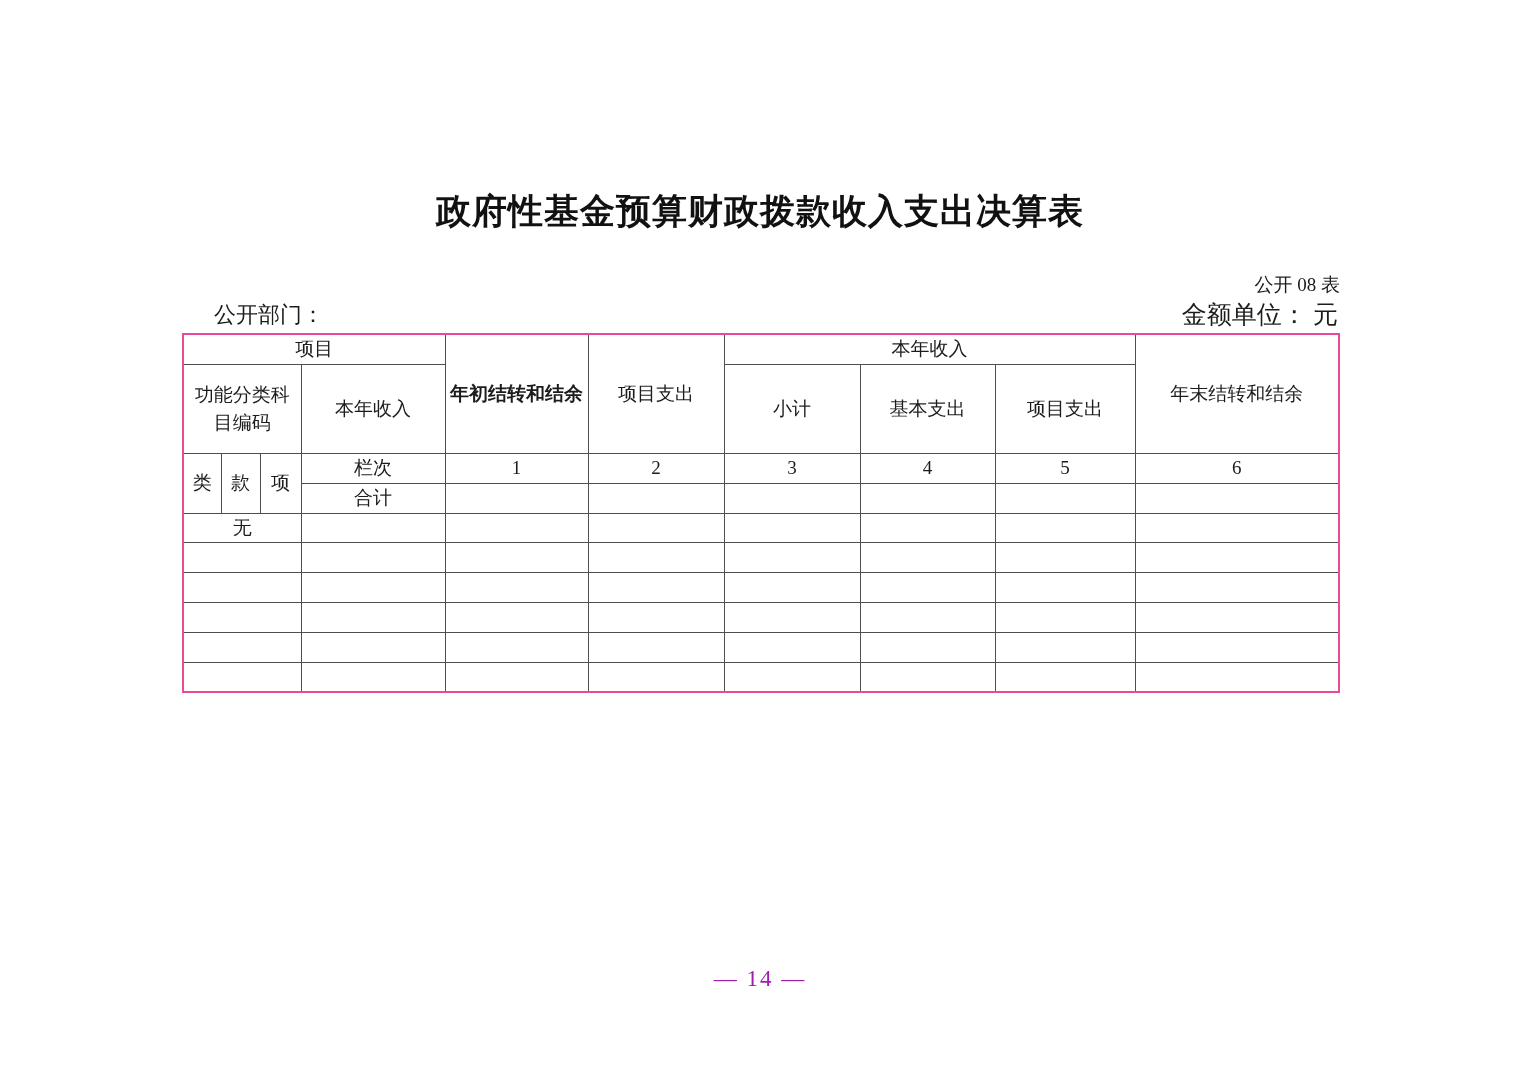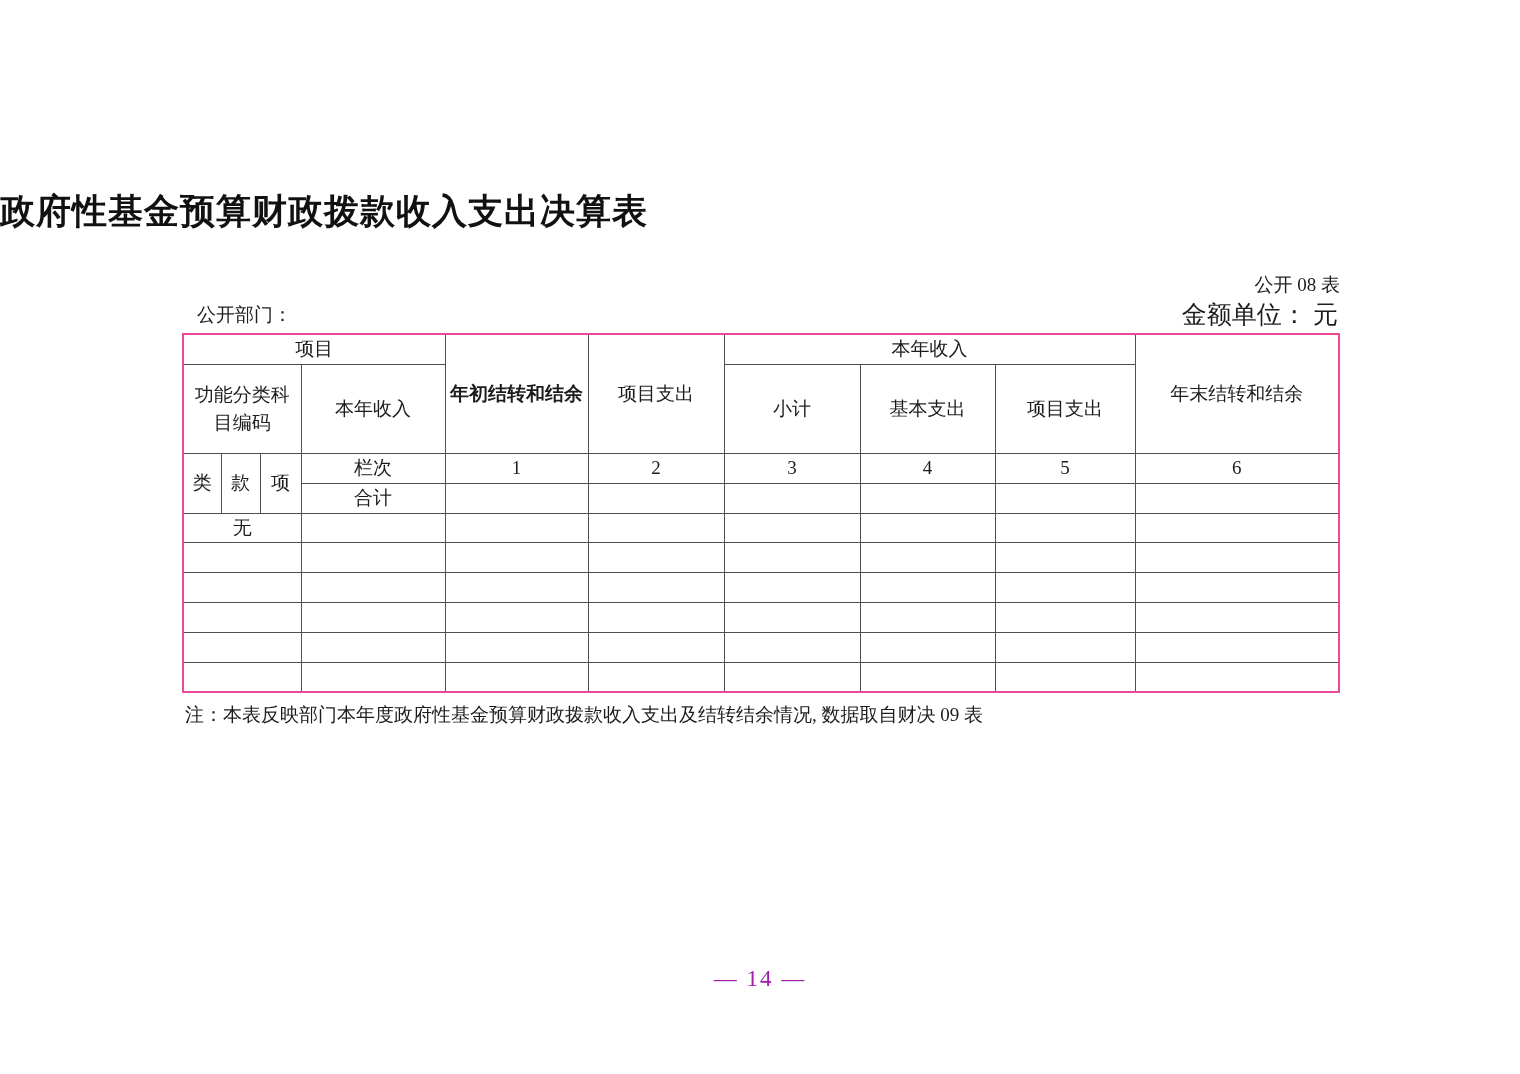--- a/index.html
+++ b/index.html
@@ -15,37 +15,38 @@
     font-family: "Liberation Serif", "DejaVu Serif", serif;
     color: #1c1c1c;
     overflow: hidden;
   }
   .title {
     position: absolute;
     top: 188px;
     left: 0;
     width: 100%;
     margin: 0;
+    text-align: center;
     font-size: 35px;
     font-weight: bold;
     letter-spacing: 1px;
     color: #111;
   }
   .form-code {
     position: absolute;
     top: 274px;
     right: 180px;
     font-size: 19px;
     line-height: 22px;
   }
   .dept {
     position: absolute;
     top: 304px;
-    left: 197px;
-    font-size: 19px;
+    left: 214px;
+    font-size: 22px;
     line-height: 22px;
   }
   .unit {
     position: absolute;
     top: 304px;
     right: 182px;
     font-size: 25px;
     line-height: 22px;
   }
   table.fund-table {
@@ -211,17 +212,16 @@
           <td></td>
           <td></td>
           <td></td>
           <td></td>
           <td></td>
           <td></td>
         </tr>
       </tbody>
   </table>
 
-  <div class="note">注：本表反映部门本年度政府性基金预算财政拨款收入支出及结转结余情况, 数据取自财决 09 表</div>
 
   <div class="pageno">— 14 —</div>
 
 </div>
 
 </body></html>

